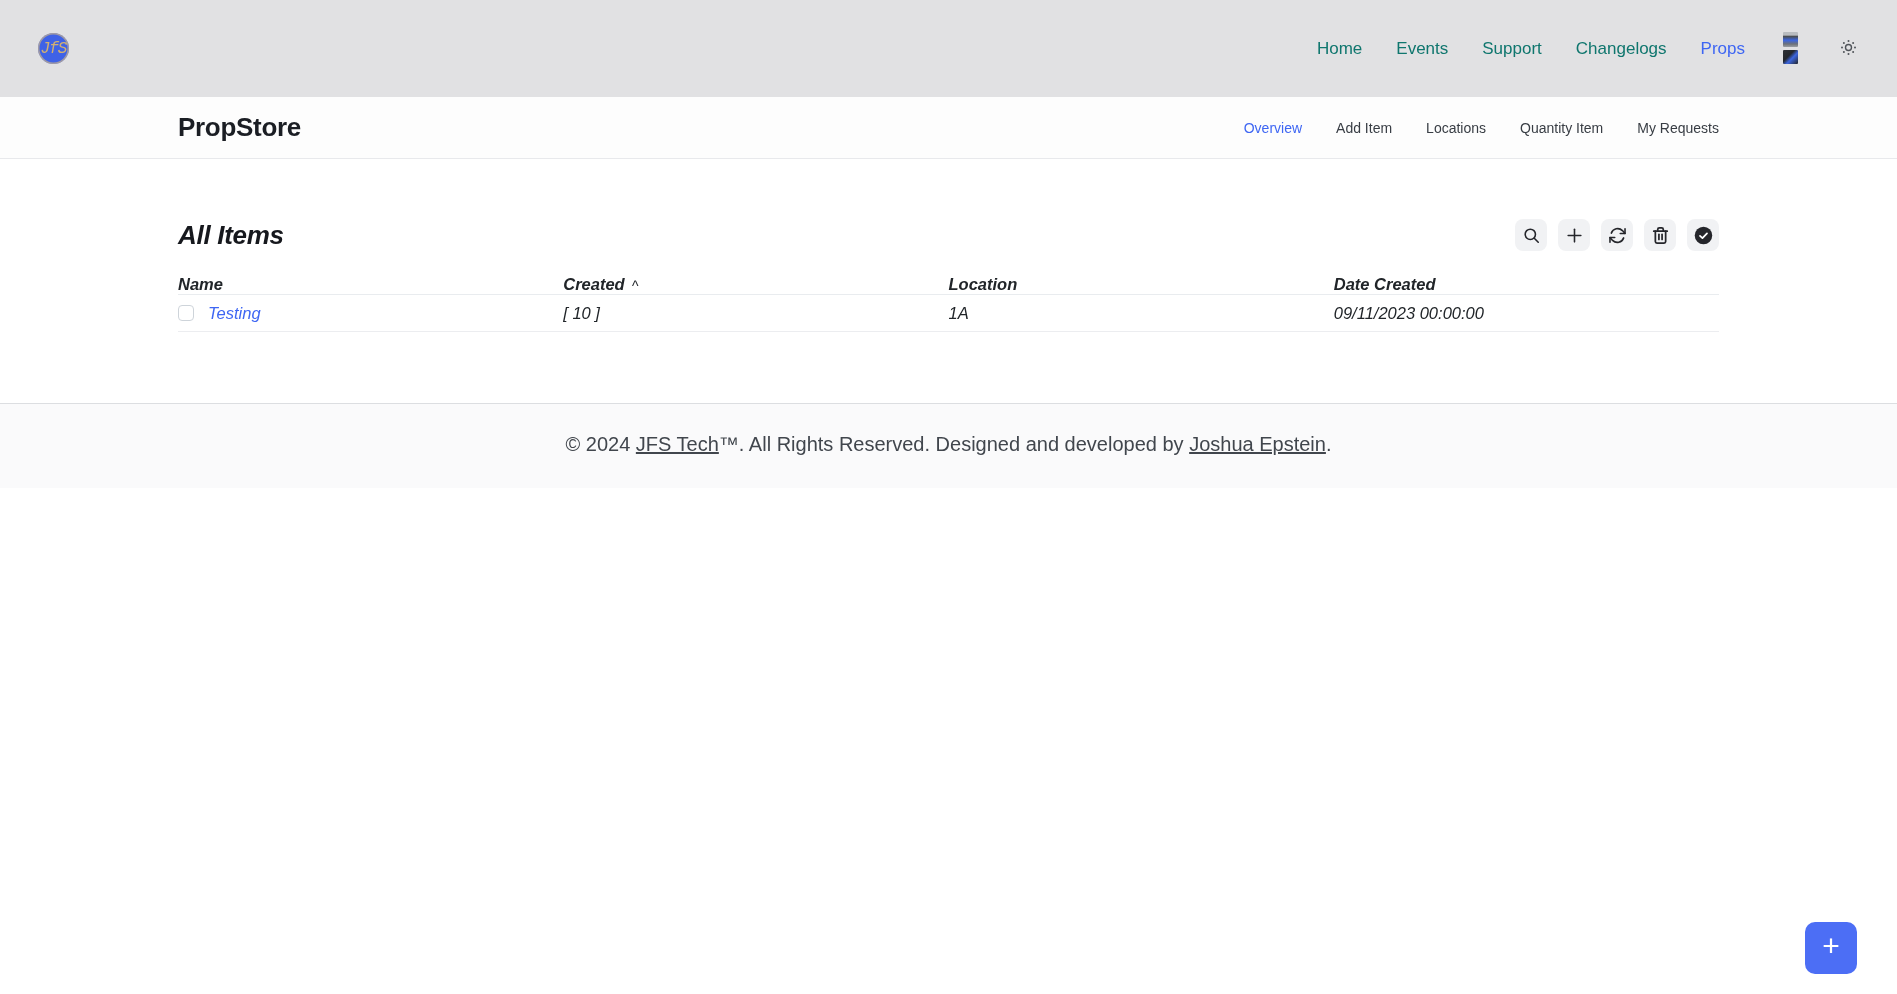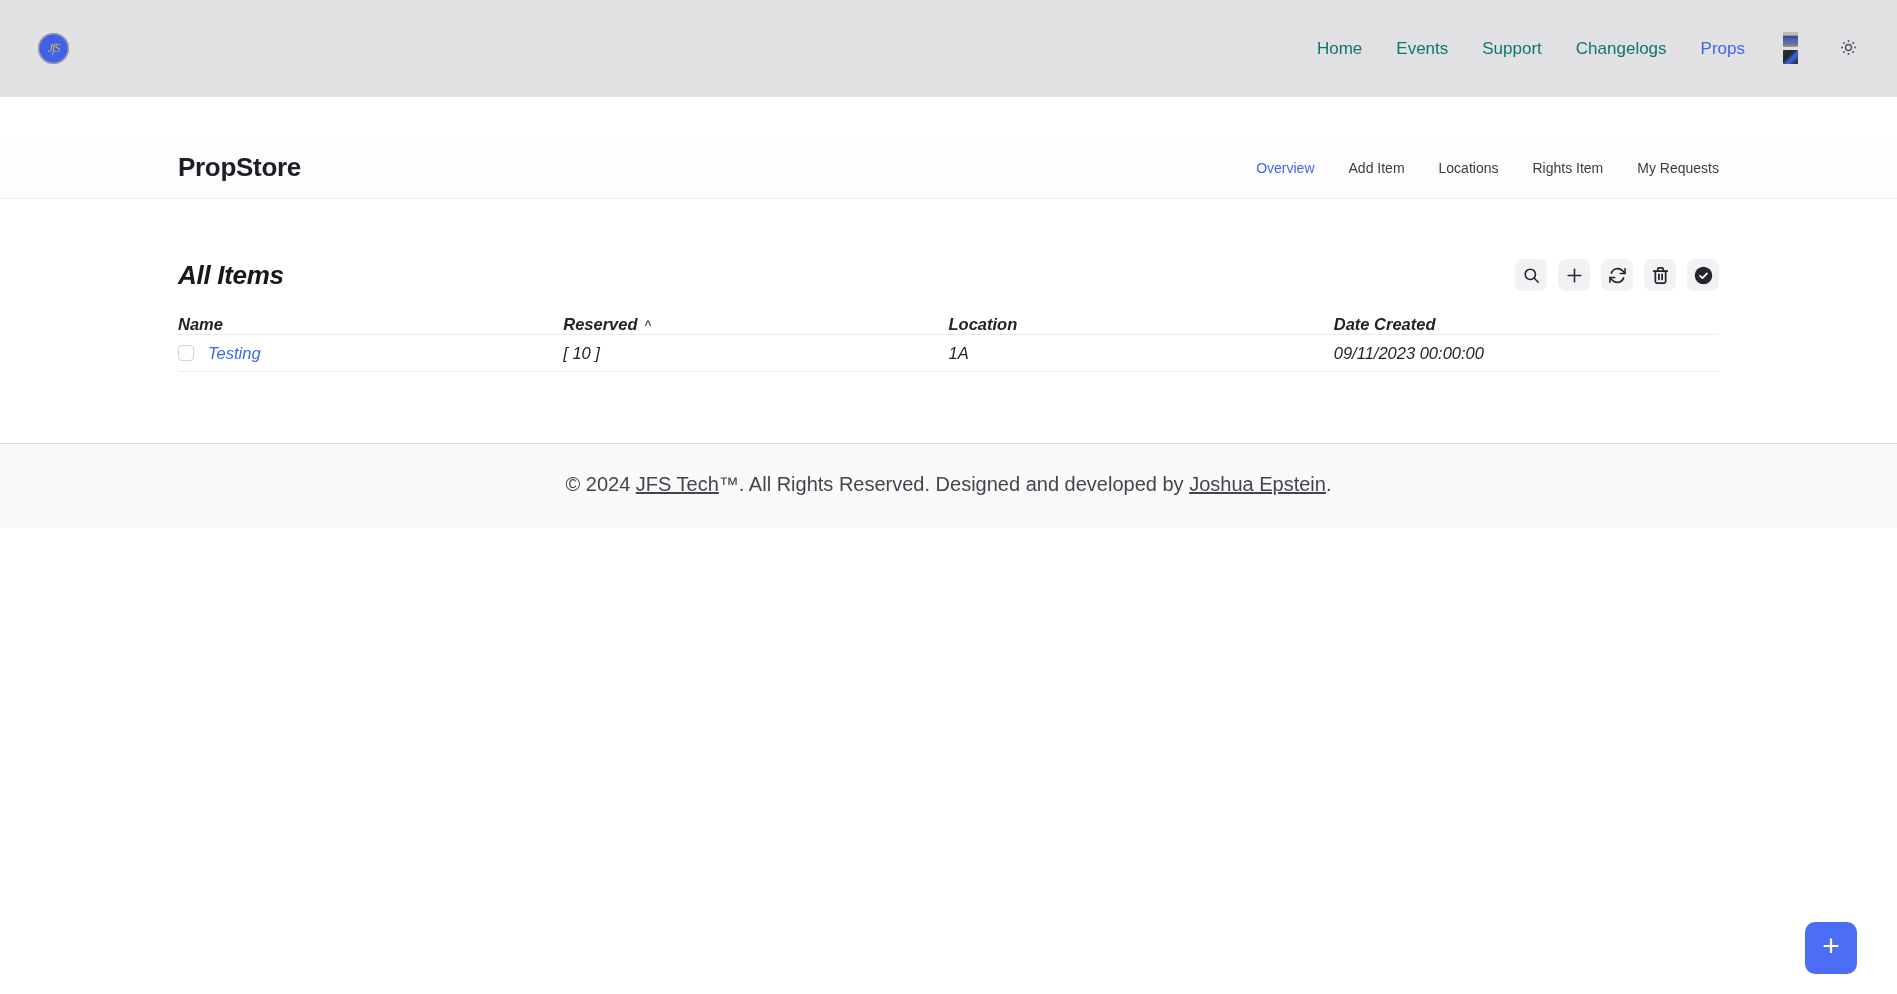--- a/index.html
+++ b/index.html
@@ -20,23 +20,23 @@
   }
   .logo-circle {
     width: 31px; height: 31px;
     border-radius: 50%;
     background: #3f62e6;
     box-shadow: inset 0 0 0 1.5px rgba(214,184,125,0.65);
     display: flex; align-items: center; justify-content: center;
     cursor: pointer;
   }
   .logo-circle span {
-    font-family: Liberation Serif, serif;
+    font-family: Liberation Mono, monospace;
     font-style: italic;
-    font-size: 12px;
+    font-size: 16px;
     color: #d2b071;
     letter-spacing: -1px;
   }
   .topnav-links {
     margin-left: auto;
     display: flex;
     align-items: center;
     gap: 34px;
     list-style: none;
   }
@@ -67,21 +67,20 @@
     margin-left: 42px;
     background: none; border: none; cursor: pointer;
     display: flex; align-items: center; justify-content: center;
     color: #50545a;
   }
   
   .subnav {
     height: 62px;
     background: #fdfdfd;
     border-bottom: 1px solid #e8e9ec;
-    margin-top: 40px;
   }
   .subnav-inner {
     width: 1541px;
     margin: 0 auto;
     height: 100%;
     display: flex;
     align-items: center;
     justify-content: space-between;
   }
   .subnav-title {
@@ -232,21 +231,21 @@
   </button>
 </header>
 
 <div class="subnav">
   <div class="subnav-inner">
     <div class="subnav-title">PropStore</div>
     <ul class="subnav-tabs">
       <li><a href="#" class="active">Overview</a></li>
       <li><a href="#">Add Item</a></li>
       <li><a href="#">Locations</a></li>
-      <li><a href="#">Rights Item</a></li>
+      <li><a href="#">Quantity Item</a></li>
       <li><a href="#">My Requests</a></li>
     </ul>
   </div>
 </div>
 
 <main class="main-container">
   <div class="heading-row">
     <h1 class="page-heading">All Items</h1>
     <div class="toolbar">
       <button class="tool-btn">
@@ -296,21 +295,21 @@
       </button>
     </div>
   </div>
 
   <div class="items-table">
     <div class="tr thead">
       <div class="th">
         <span>Name</span>
       </div>
       <div class="th">
-        <span>Reserved</span>
+        <span>Created</span>
         <span class="sort-caret">^</span>
       </div>
       <div class="th">
         <span>Location</span>
       </div>
       <div class="th">
         <span>Date Created</span>
       </div>
     </div>
 

